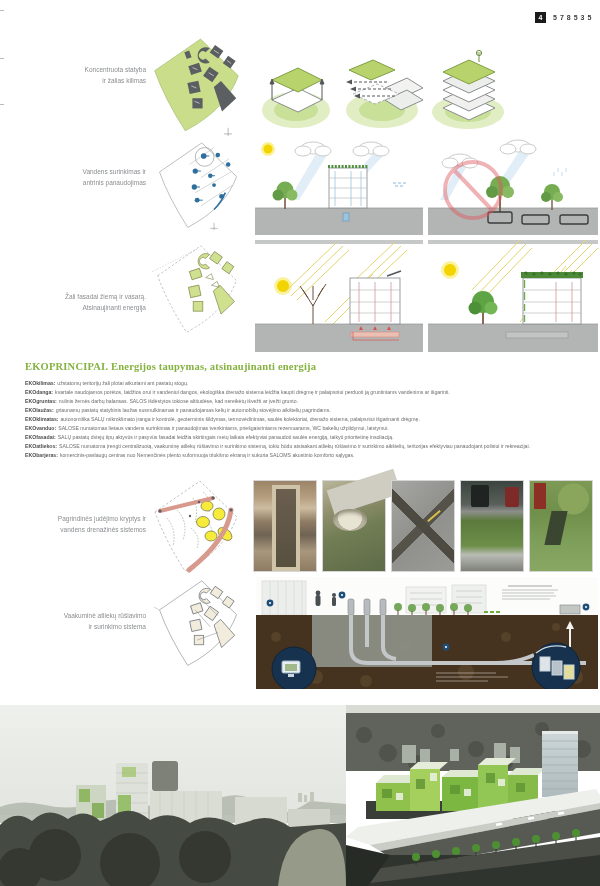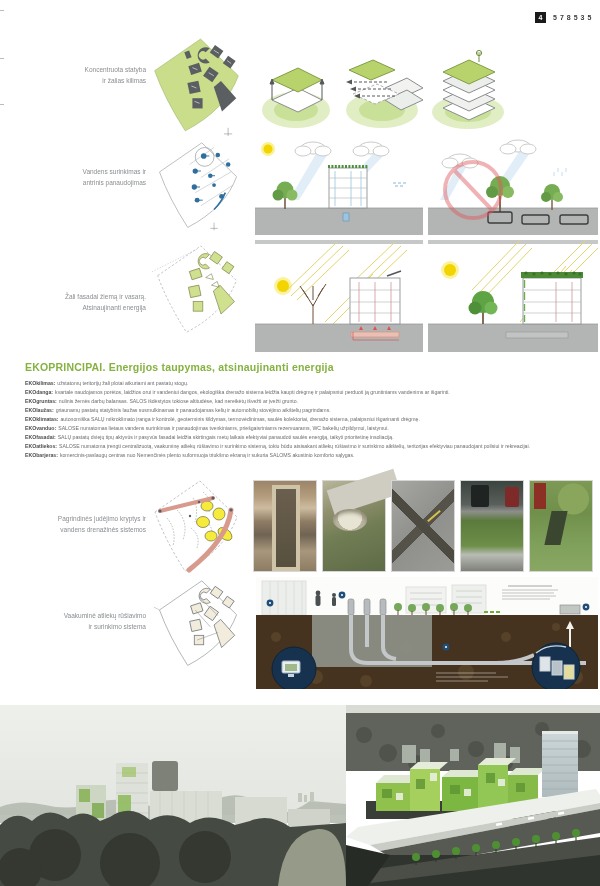--- a/index.html
+++ b/index.html
@@ -13,21 +13,21 @@
   .entry-code{position:absolute;left:553px;top:14px;font-size:7px;letter-spacing:3px;color:#3d3d3d;font-weight:bold;}
 
   
   .crop{position:absolute;left:0;width:4px;height:1px;background:#b9bcbd;}
 
   
   .row-label{position:absolute;left:28px;width:118px;text-align:right;font-size:6.5px;
       line-height:11px;color:#8a8d90;}
 
   
-  .eko-heading{position:absolute;left:25px;top:361px;font-size:10.5px;font-weight:bold;letter-spacing:.2px;}
+  .eko-heading{position:absolute;left:25px;top:361px;font-size:10.5px;font-weight:bold;letter-spacing:.2px;font-family:Liberation Serif, serif;}
   .eko-list{position:absolute;left:25px;top:379px;width:572px;}
   .eko-line{white-space:nowrap;font-size:5.2px;line-height:9px;color:#6d6e71;letter-spacing:-0.02px;}
   .eko-term{font-weight:bold;color:#4d4e50;margin-right:2px;}
 
   
   .photo{position:absolute;top:480px;width:64px;height:92px;border:0.5px solid #d6d6d6;box-sizing:border-box;}
   .photo-1{left:253px;background:
      linear-gradient(180deg,#9c8468 0%,#b59d7f 18%,#cdbca0 30%,#8f7c64 45%,#6f6353 60%,#a8977c 78%,#8d7c63 100%);}
   .photo-1::after{content:"";position:absolute;left:22px;top:8px;width:20px;height:78px;
      background:linear-gradient(180deg,#6b5f4f,#57503f);box-shadow:0 0 0 4px #cfc3a8;}

